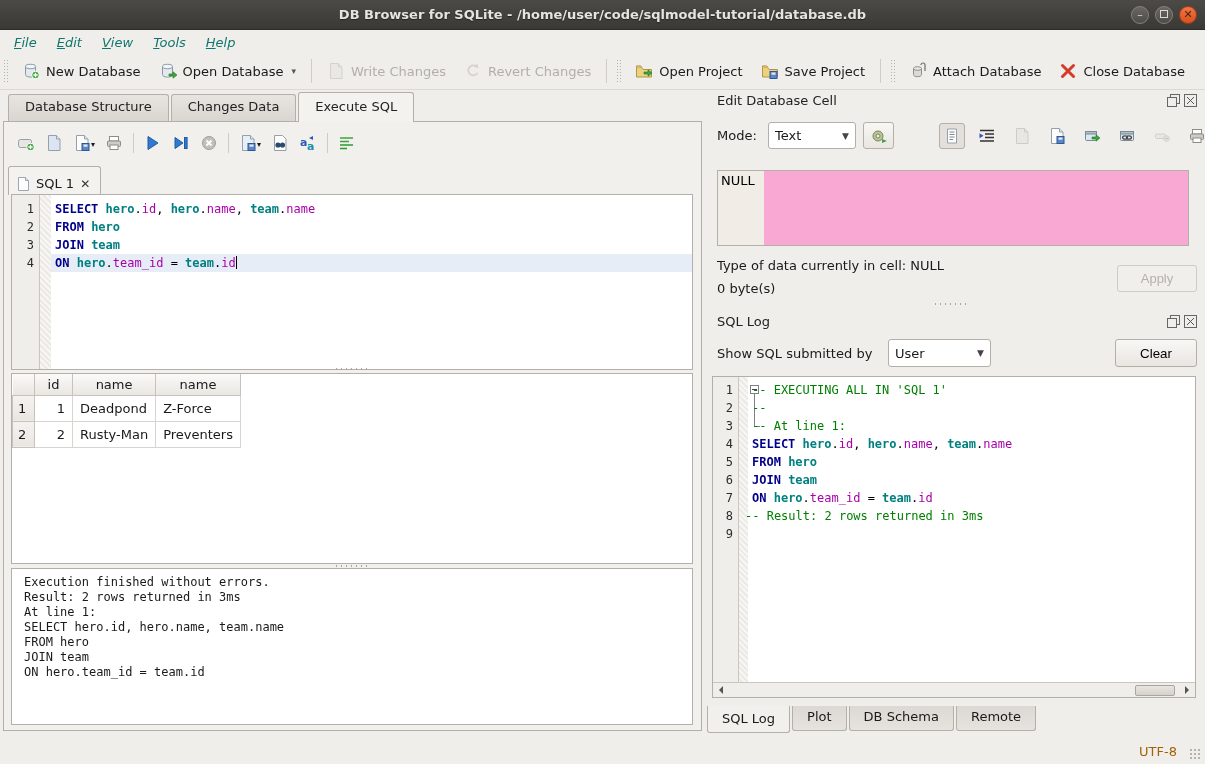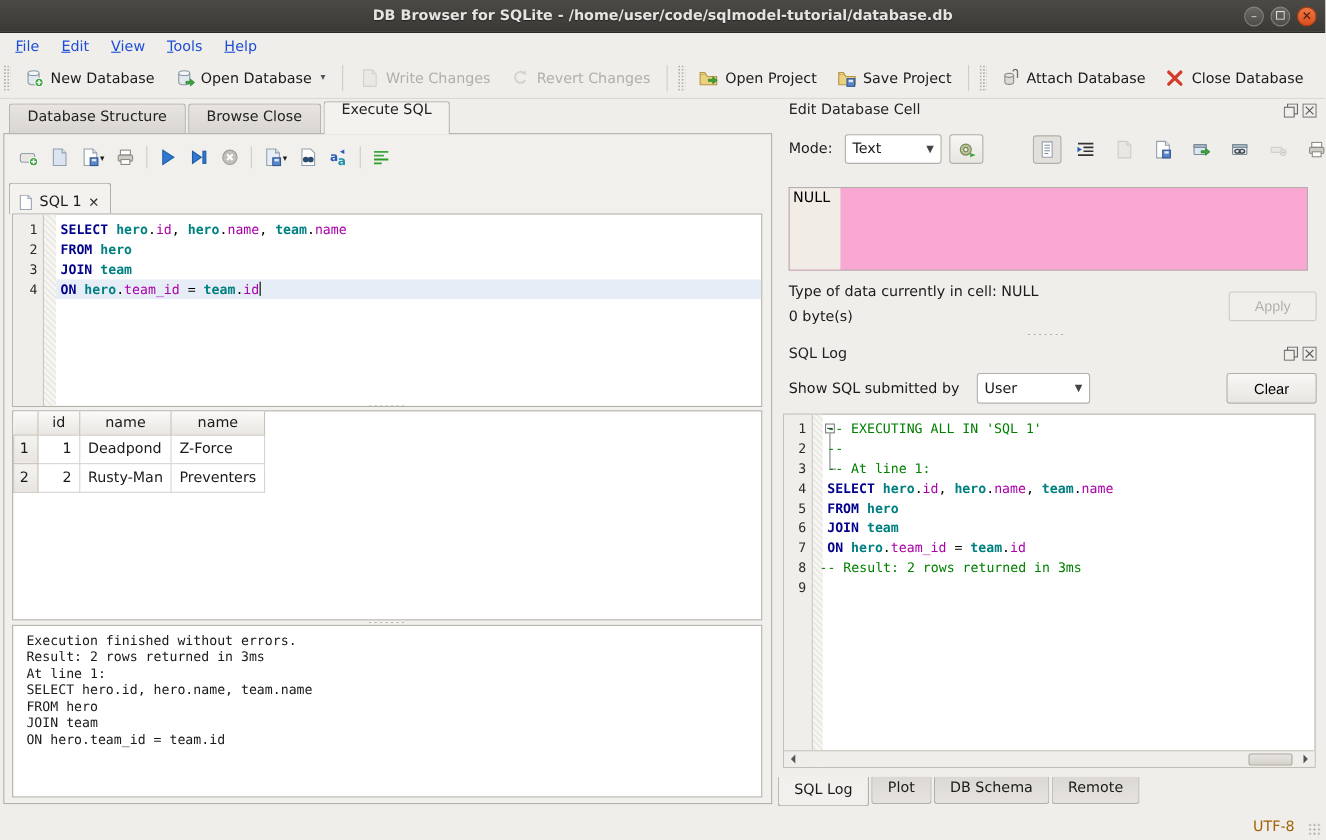--- a/index.html
+++ b/index.html
@@ -22,39 +22,39 @@
   #win-controls { position:absolute; right:8px; top:6px; display:flex; gap:6px; }
   .win-btn { width:18px; height:18px; border-radius:50%; border:1px solid #85827c;
     background:linear-gradient(#6a6762,#4e4c48); color:#dcdad6; font-size:11px; line-height:16px;
     text-align:center; }
   .win-btn.close { background:linear-gradient(#f07746,#d8501d); border-color:#a63c13; color:#54200c; font-weight:bold; }
   .win-btn svg { display:block; margin:3px auto; }
 
   
   #menubar { position:absolute; left:0; top:31px; width:1205px; height:22px;
     background:#f0eeea; display:flex; align-items:center; padding-left:4px; }
-  .menu-item { padding:2px 10px; color:#1d4ed8; }
+  .menu-item { padding:2px 10px; color:#0f766e;font-style:italic; }
   .menu-item .mn { text-decoration:underline; }
 
   
   #toolbar { position:absolute; left:0; top:53px; width:1205px; height:37px;
     background:#f0eeea; border-bottom:1px solid #dcd9d4; display:flex; align-items:center; }
   .tb-handle { width:7px; height:24px; margin:0 3px;
     background-image:radial-gradient(#b5b1ab 1px, transparent 1px); background-size:3px 3px; }
   .tb-sep { width:1px; height:24px; background:#d0ccc6; margin:0 6px; }
   .tb-btn { display:flex; align-items:center; gap:6px; padding:5px 9px; border-radius:3px; white-space:nowrap; }
   .tb-btn.disabled { color:#b2afa9; }
   .tb-btn .caret { font-size:9px; color:#555; margin-left:2px; }
   .icon { display:inline-block; vertical-align:middle; line-height:0; }
 
   
   #main-tabs { position:absolute; left:8px; top:92px; height:30px; display:flex; align-items:center; z-index:3; }
   .main-tab { height:27px; padding:4px 16px 0; background:linear-gradient(#e8e5e1,#d9d6d1);
     border:1px solid #b3afa9; border-bottom:none; border-radius:3px 3px 0 0; margin-right:2px; color:#222; }
-  .main-tab.active { height:30px; background:#f4f2ef; padding-top:0; position:relative; }
+  .main-tab.active { height:30px; background:#f4f2ef; padding-top:6px; position:relative; }
 
   
   #left-page { position:absolute; left:3px; top:121px; width:699px; height:610px;
     background:#f2f0ed; border:1px solid #b3afa9; }
 
   #sql-toolbar { position:absolute; left:8px; top:7px; height:28px; display:flex; align-items:center; }
   .sicon-btn { padding:3px 5px; border-radius:3px; }
   .sql-sep { width:1px; height:20px; background:#cfccc6; margin:0 5px; }
 
   #editor-tabs { position:absolute; left:4px; top:44px; height:29px; display:flex; align-items:flex-end; }
@@ -243,21 +243,21 @@
       <div class="tb-btn">
         <span class="icon"><svg width="18" height="18">
             <path d="M3.5 3.5 L14.5 14.5 M14.5 3.5 L3.5 14.5" stroke="#d43b2a" stroke-width="3" stroke-linecap="round"></path>
           </svg></span>
         <span>Close Database</span>
       </div>
     </div>
 
   <div id="main-tabs">
       <div class="main-tab">Database Structure</div>
-      <div class="main-tab">Browse Close</div>
+      <div class="main-tab">Changes Data</div>
       <div class="main-tab active">Execute SQL</div>
     </div>
 
   <div id="left-page">
     <div id="sql-toolbar">
         <div class="sicon-btn"><span class="icon"><svg width="18" height="18">
               <rect x="1.5" y="5.5" width="13" height="8" rx="2" fill="#e9e6e1" stroke="#93a0ad"></rect>
               <circle cx="13.5" cy="13" r="3.8" fill="#3fa43f" stroke="#fff"></circle>
               <path d="M13.5 10.8 v4.4 M11.3 13 h4.4" stroke="#fff" stroke-width="1.3"></path>
             </svg></span></div>

